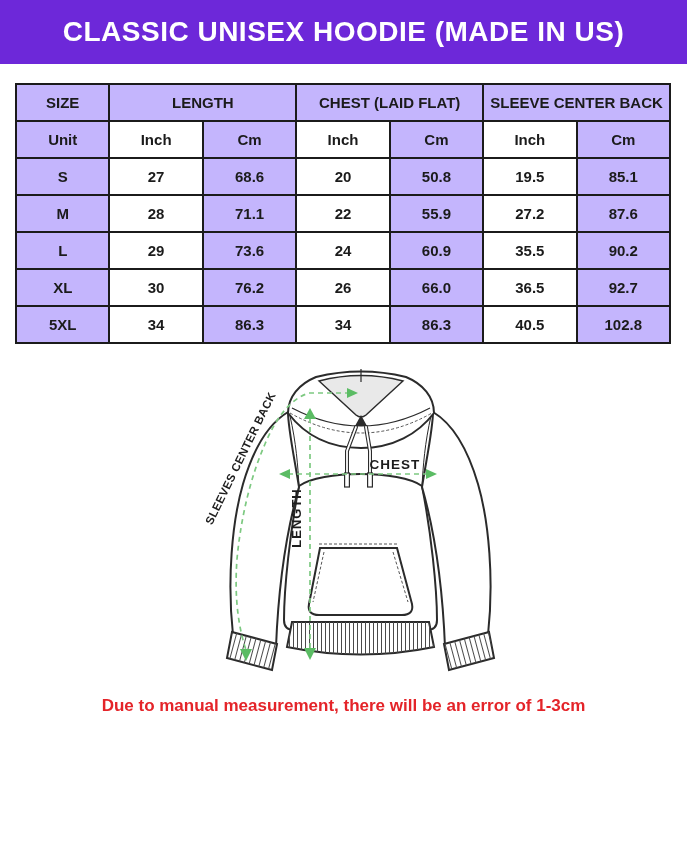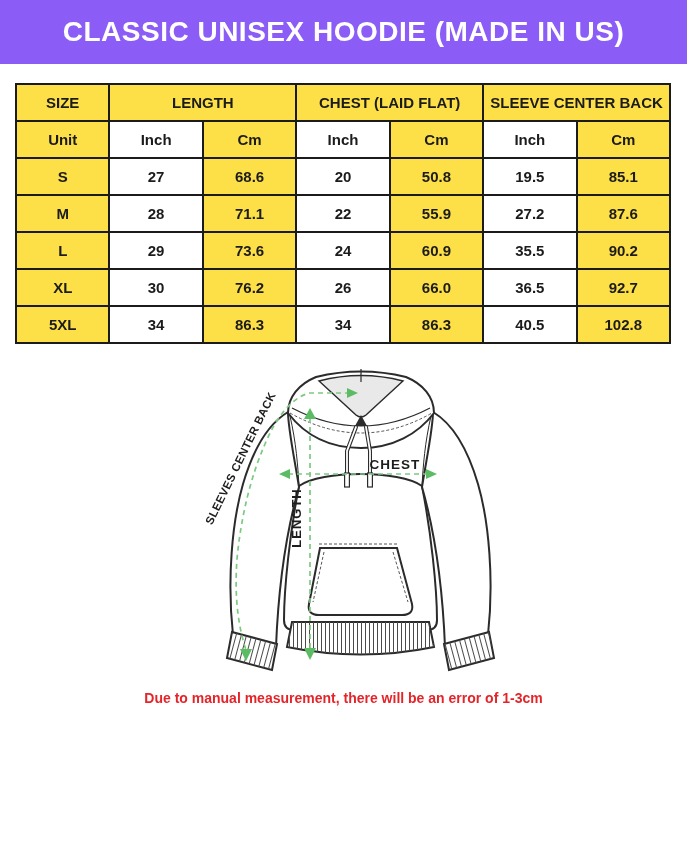--- a/index.html
+++ b/index.html
@@ -2,44 +2,44 @@
 <html><head>
 <meta charset="utf-8">
 <style>
   html,body { margin:0; padding:0; }
   body {
     width:687px; height:860px; background:#ffffff;
     font-family:"Liberation Sans", sans-serif;
     overflow:hidden;
   }
   .banner {
-    height:64px; background:#8b5cf6;
+    height:64px; background:#6d28d9;
     display:flex; align-items:center; justify-content:center;
   }
   .banner h1 {
     margin:0; color:#ffffff; font-size:28px; font-weight:bold;
     letter-spacing:0.5px; white-space:nowrap;
   }
   table.size-table {
     border-collapse:collapse; table-layout:fixed;
     width:656px; margin:19px 0 0 15px;
   }
   .size-table th, .size-table td {
     border:2px solid #1b1b1b; height:35px; padding:0;
     text-align:center; vertical-align:middle;
     font-size:15px; font-weight:bold; color:#1b1b1b;
     background:#ffffff;
   }
-  .size-table .shade { background:#fde047; }
+  .size-table .shade { background:#c4b5fd; }
   .diagram-wrap {
     display:flex; justify-content:center; margin-top:12px;padding-left:34px;
   }
   .note {
-    margin-top:4px; text-align:center;
-    font-size:14px; font-weight:bold; color:#e42429;
+    margin-top:10px; text-align:center;
+    font-size:17px; font-weight:bold; color:#e42429;
   }
   svg text { font-family:"Liberation Sans", sans-serif; font-weight:bold; }
 </style>
 </head>
 <body>
 
 <div class="banner">
   <h1>CLASSIC UNISEX HOODIE (MADE IN US)</h1>
 </div>
 

